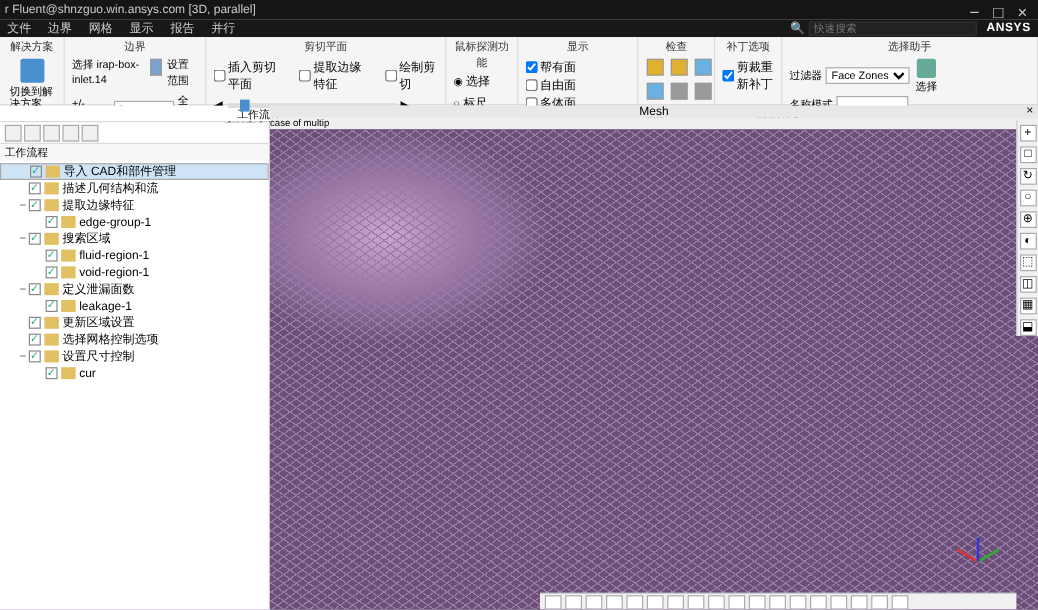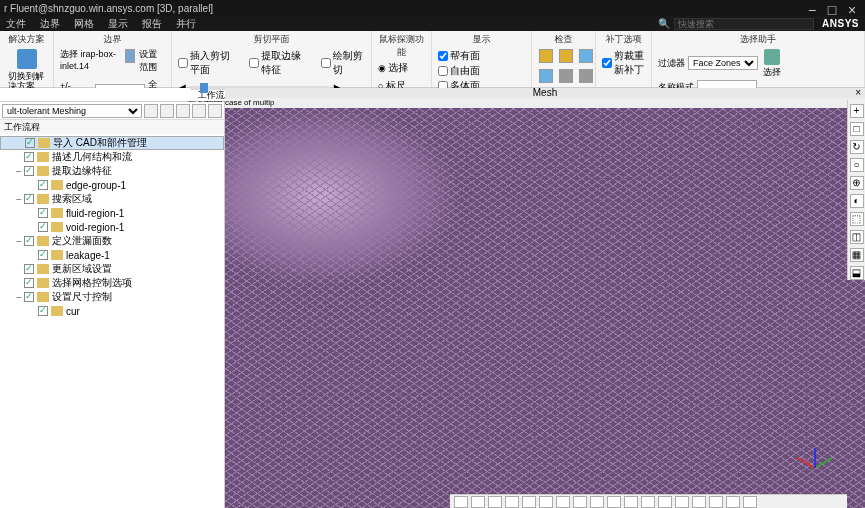--- a/index.html
+++ b/index.html
@@ -255,21 +255,20 @@
   </div>
 </div>
 
 <div class="outtabs">
   <div class="outtab active">工作流程</div>
   <div class="outtab">未显示项</div>
 </div>
 
 <div class="leftpane">
   <div class="lp-head">
-    <select class="sel"><option>ult-tolerant Meshing</option></select>
     <div class="hicon"></div>
     <div class="hicon"></div>
     <div class="hicon"></div>
     <div class="hicon"></div>
     <div class="hicon"></div>
   </div>
   <div class="lp-title">工作流程</div>
   <div class="tree" id="tree">
       <div class="tnode ind1 sel">
         <span class="exp"></span>

